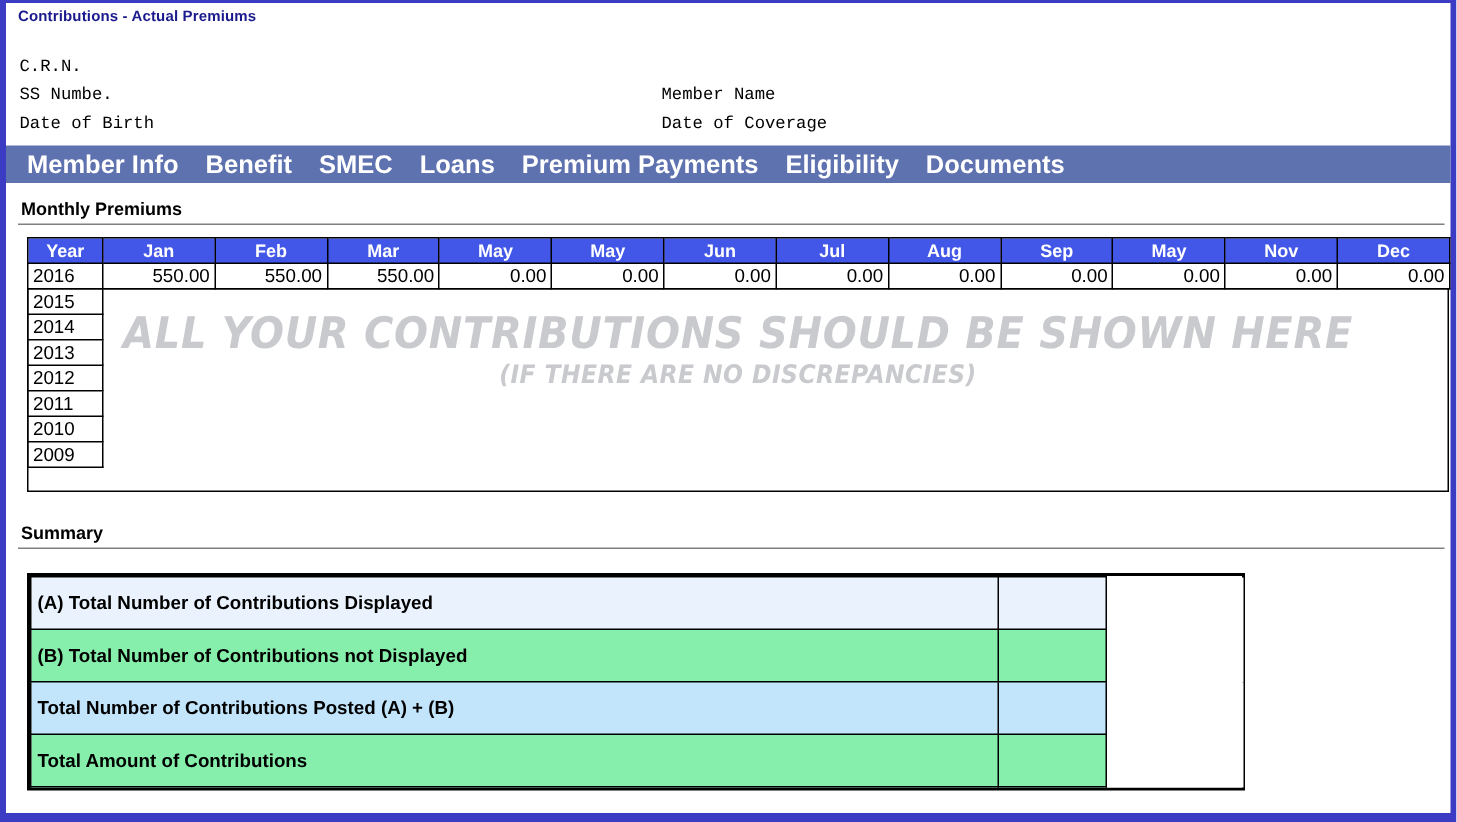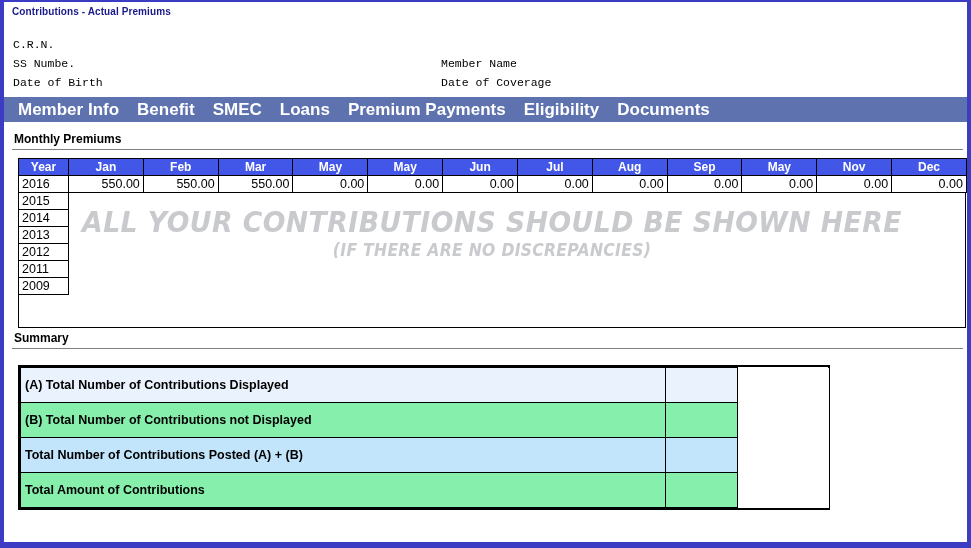--- a/index.html
+++ b/index.html
@@ -304,20 +304,24 @@
               </tr>
               <tr class="empty">
                 <td class="yr">2012</td>
                 <td class="blank" colspan="12"></td>
               </tr>
               <tr class="empty">
                 <td class="yr">2011</td>
                 <td class="blank" colspan="12"></td>
               </tr>
               <tr class="empty">
+                <td class="yr">2010</td>
+                <td class="blank" colspan="12"></td>
+              </tr>
+              <tr class="empty">
                 <td class="yr">2009</td>
                 <td class="blank" colspan="12"></td>
               </tr>
             </tbody>
       </table>
       <div class="watermark">
         <div class="wm1">ALL YOUR CONTRIBUTIONS SHOULD BE SHOWN HERE</div>
         <div class="wm2">(IF THERE ARE NO DISCREPANCIES)</div>
       </div>
     <div class="prem-body-border" style="top: 34px; height: 136px; left: 0px; width: 948px;"></div>

